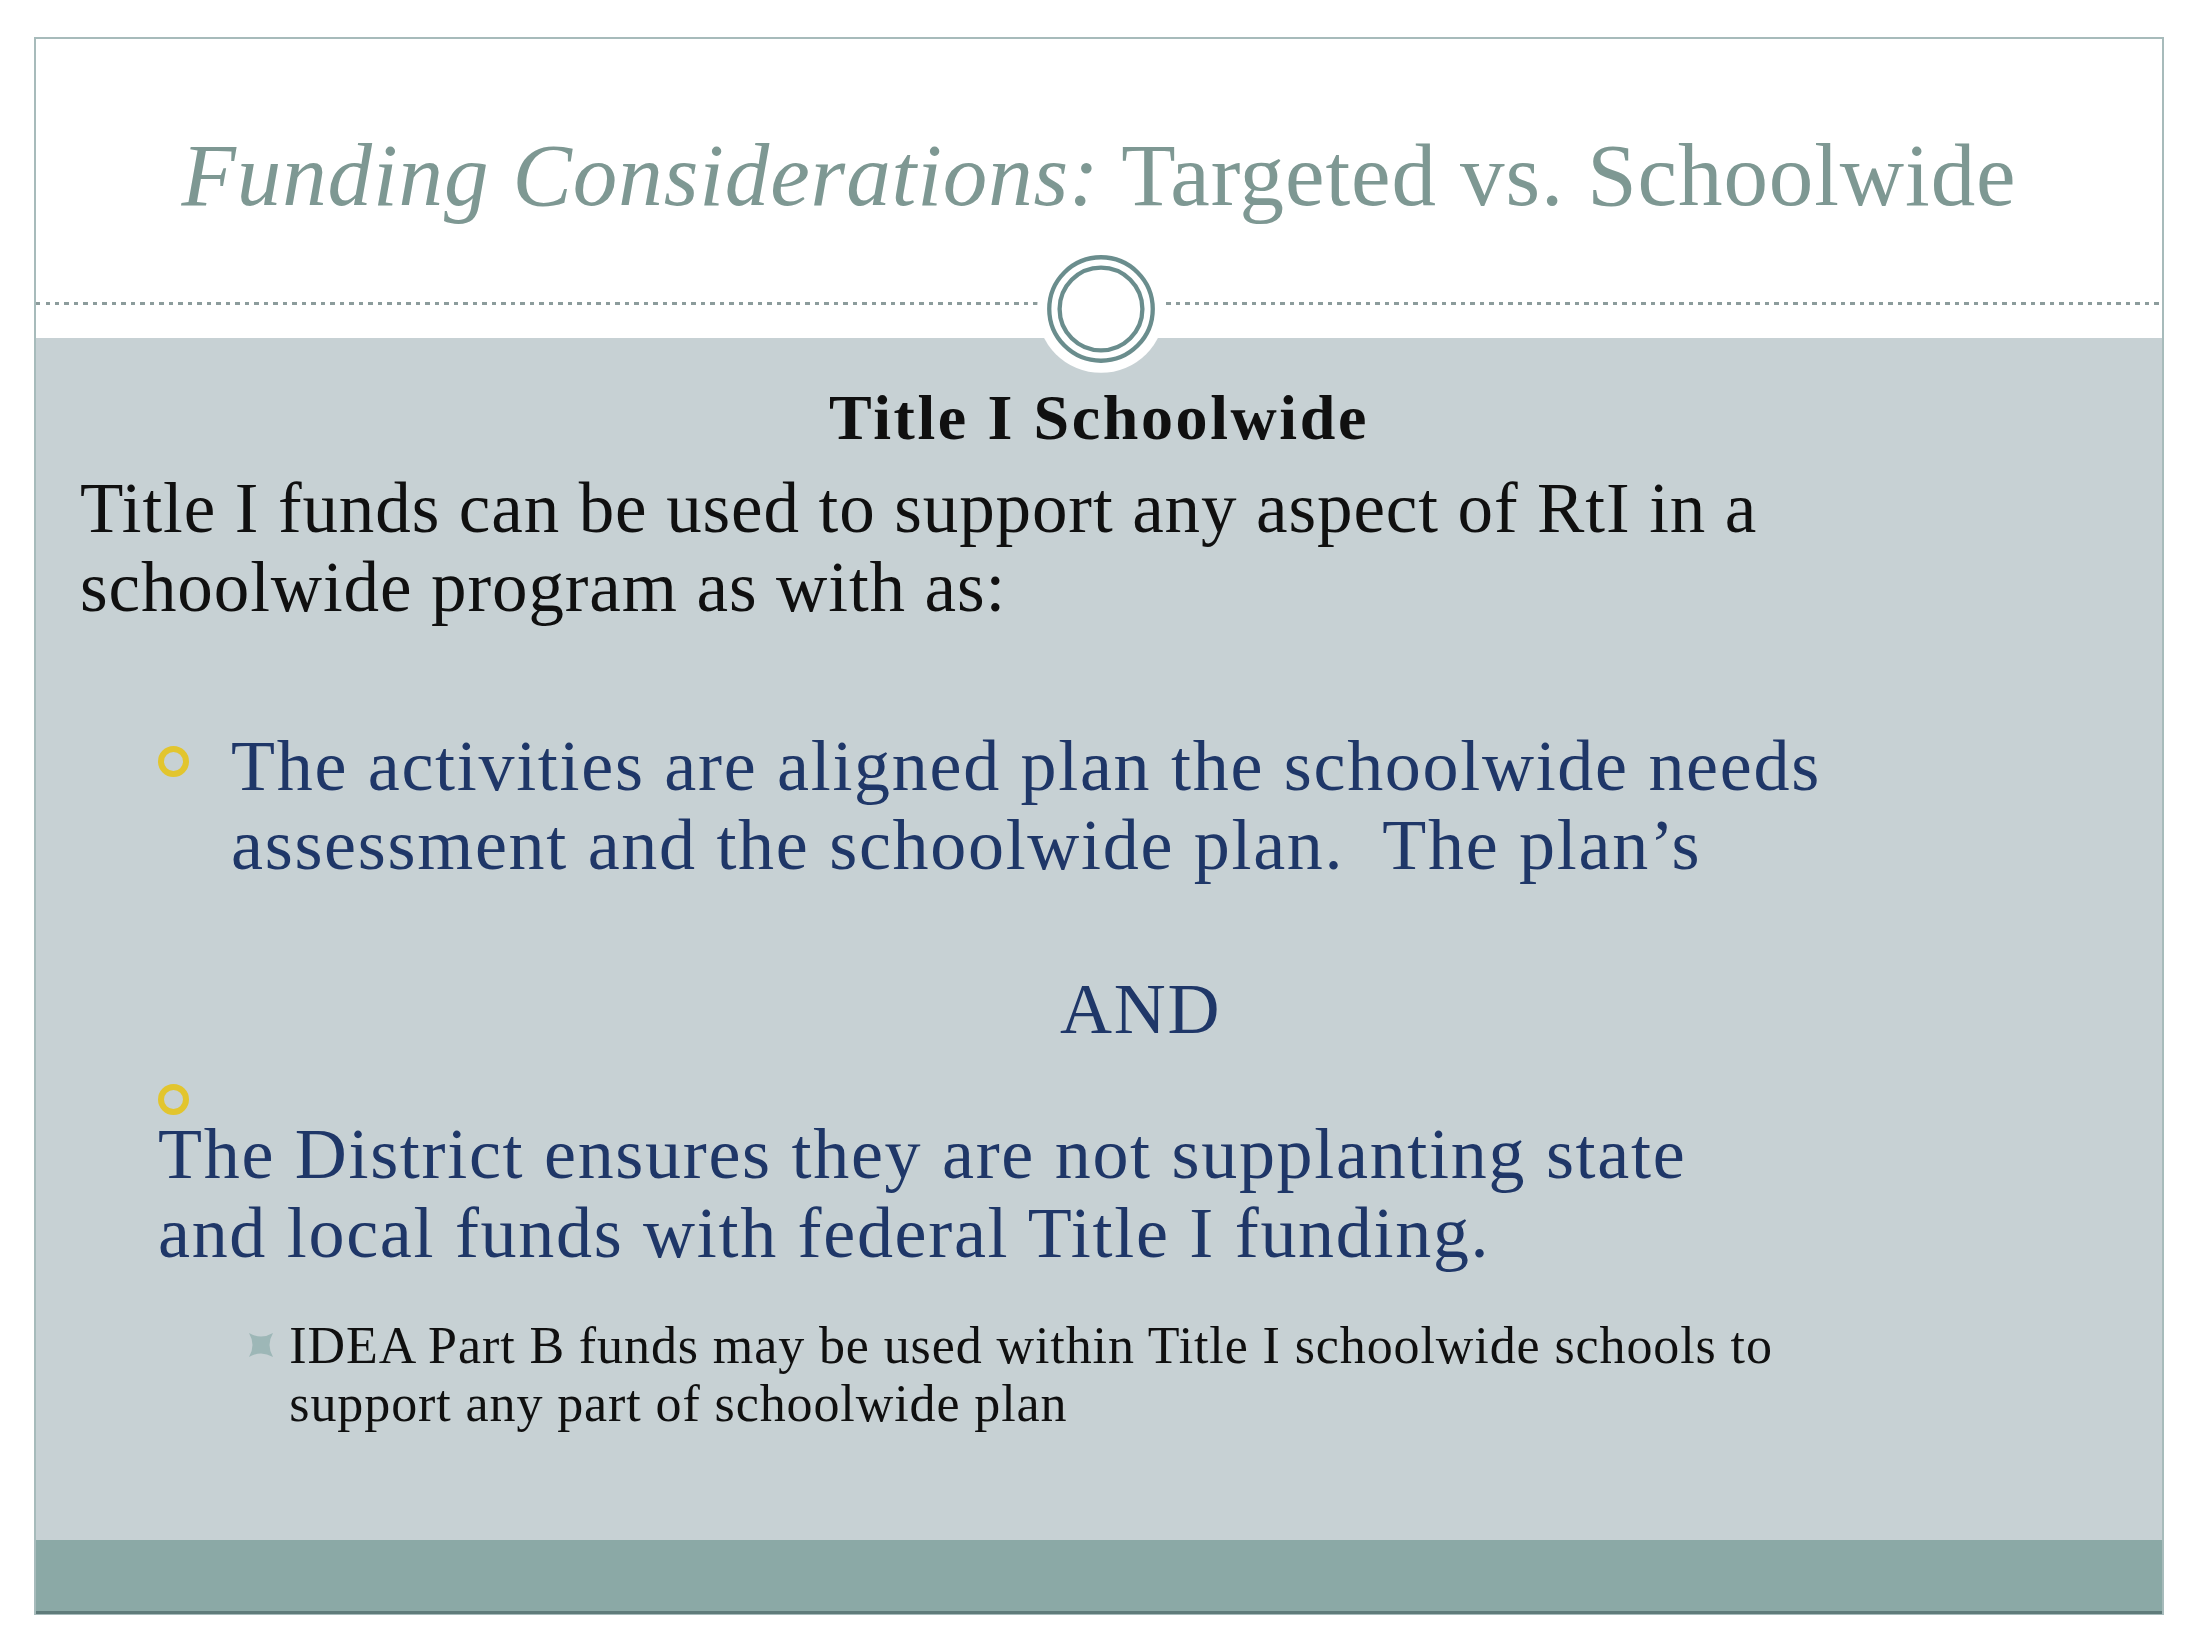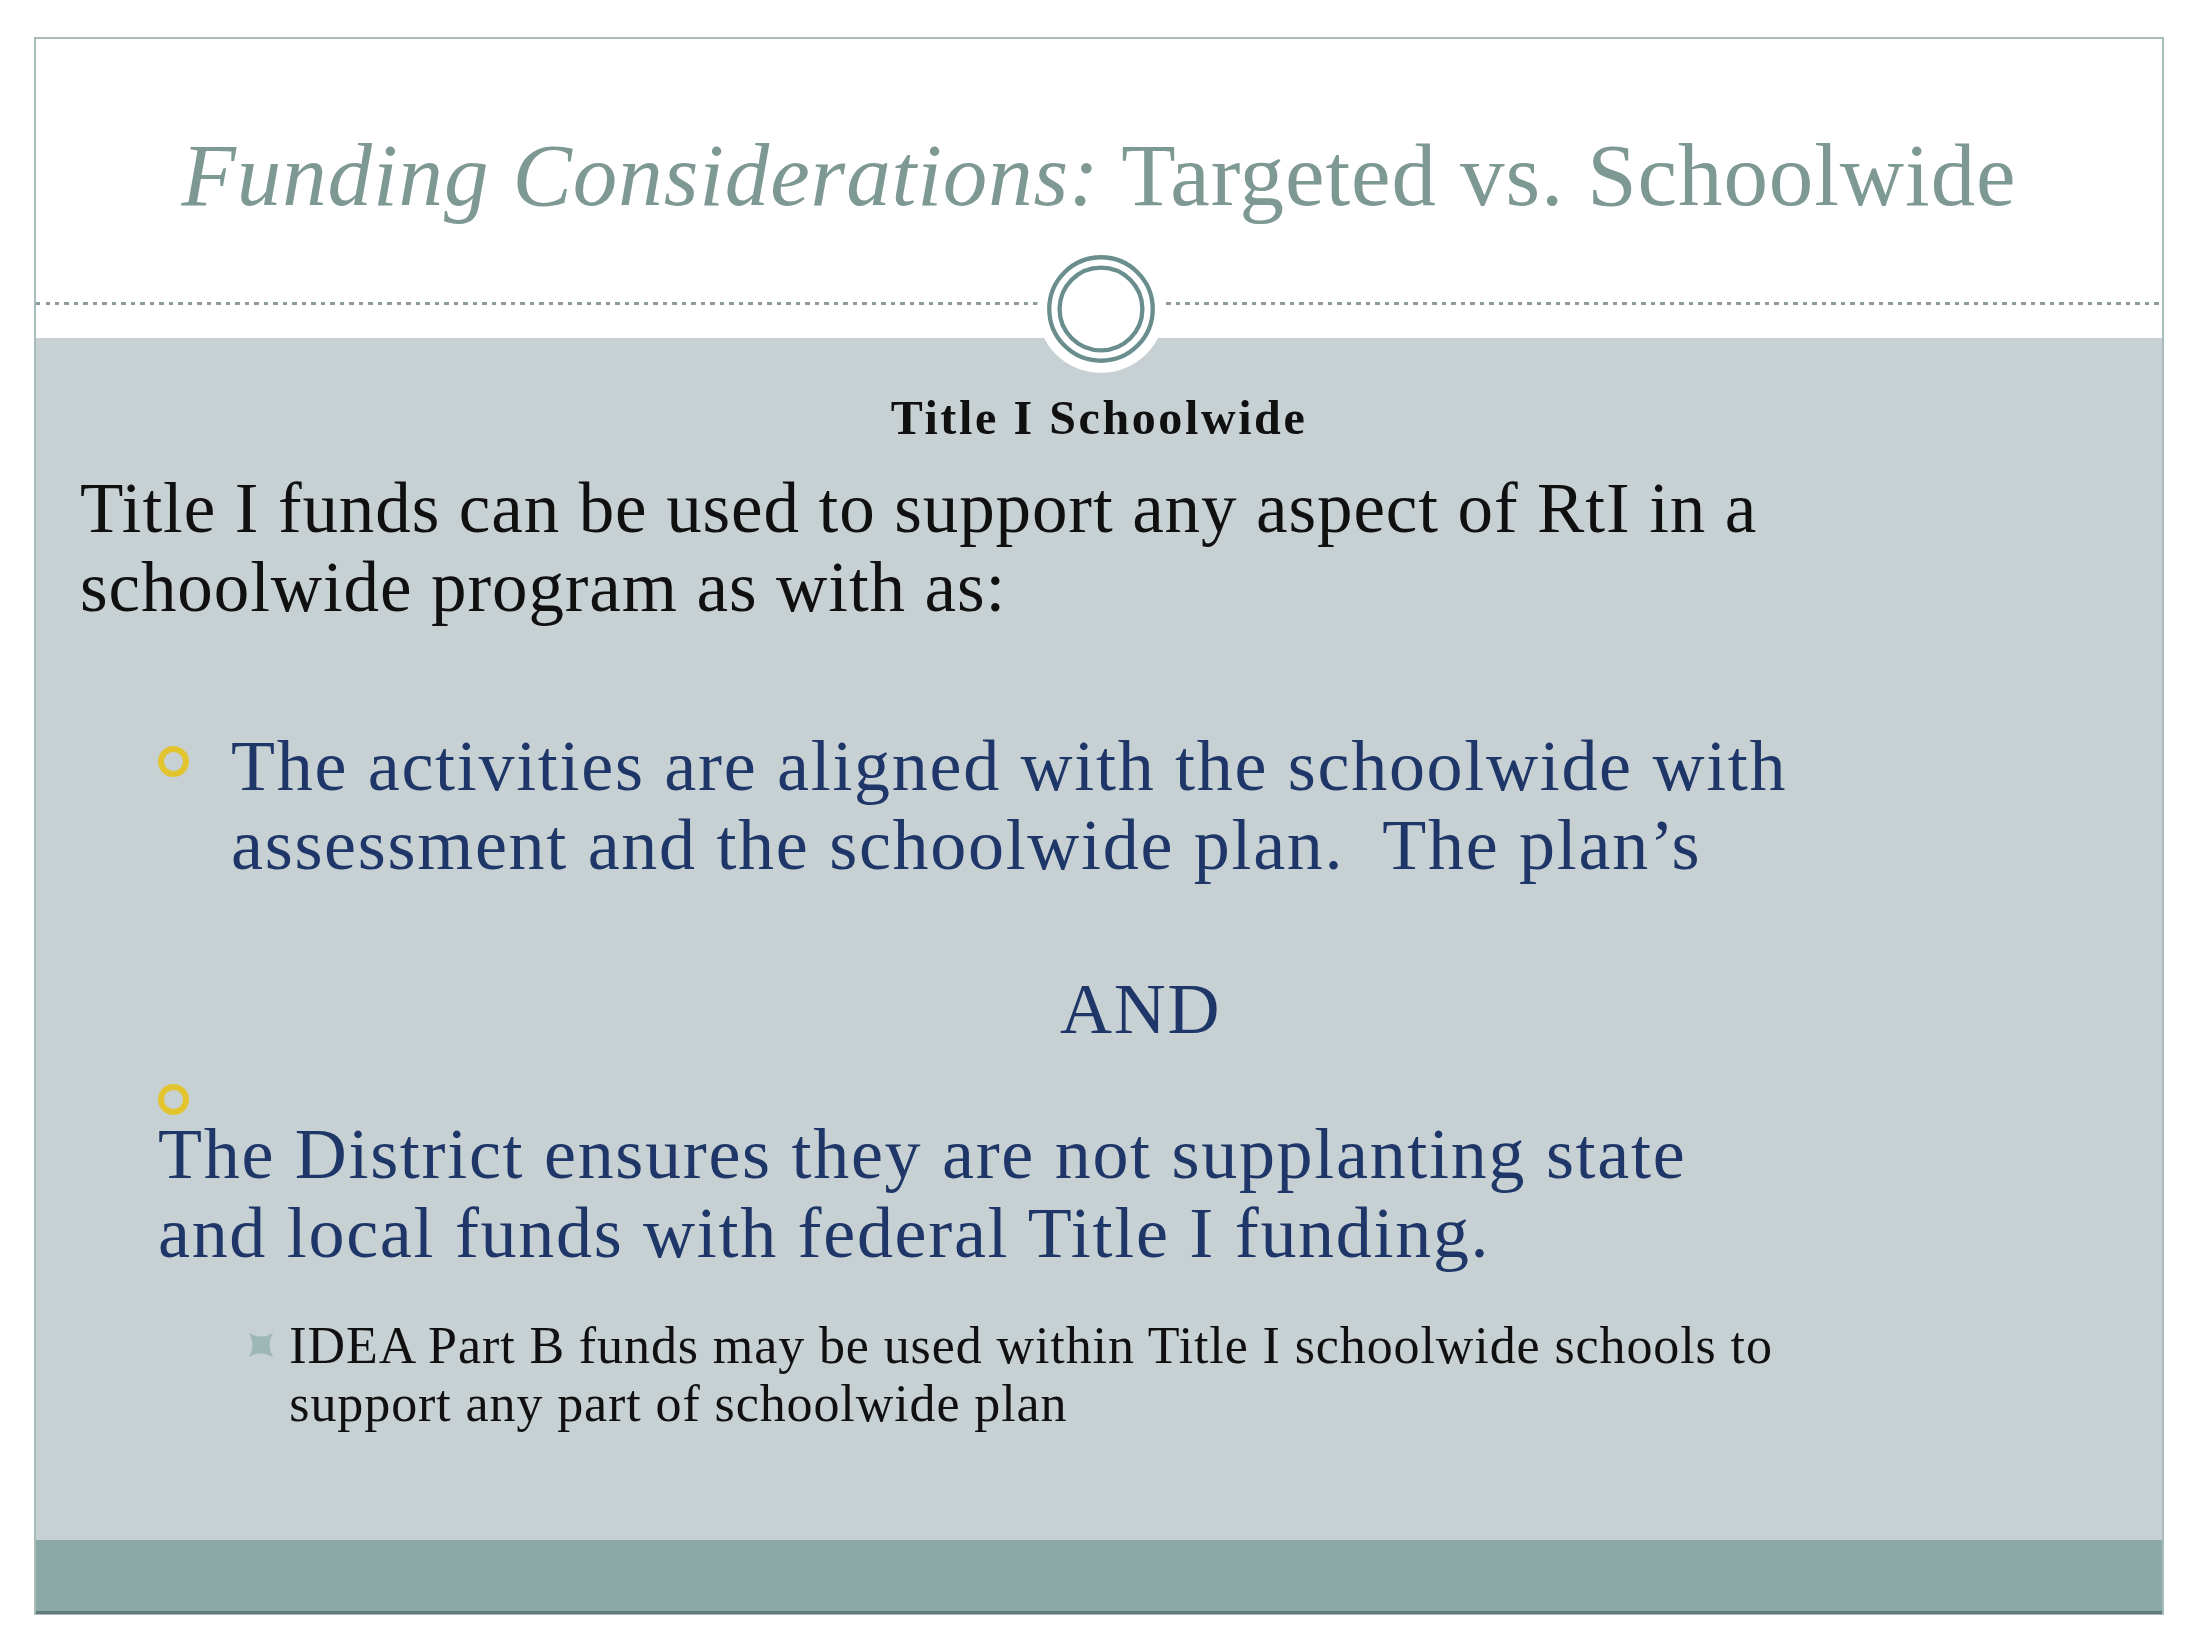--- a/index.html
+++ b/index.html
@@ -64,21 +64,21 @@
     height: 1203px;
     background: #c7d1d4;
   }
   .section-heading {
     position: absolute;
     top: 336px;
     left: 0;
     width: 100%;
     text-align: center;
     font-weight: bold;
-    font-size: 48px;
+    font-size: 64px;
     line-height: 86px;
     letter-spacing: 2.6px;
     color: #101010;
     z-index: 3;
   }
   .intro {
     position: absolute;
     top: 430px;
     left: 44px;
     font-size: 71px;
@@ -176,21 +176,21 @@
   <div class="section-heading">Title I Schoolwide</div>
 
   <div class="intro">
     <div class="line">Title I funds can be used to support any aspect of RtI in a</div>
     <div class="line">schoolwide program as with as:</div>
   </div>
 
   <div class="bullet-item b1">
     <div class="circle-bullet"></div>
     <div class="bullet-text">
-      <div class="line">The activities are aligned with the schoolwide with</div>
+      <div class="line">The activities are aligned plan the schoolwide needs</div>
       <div class="line">assessment and the schoolwide plan.  The plan’s</div>
     </div>
   </div>
 
   <div class="and-connector">AND</div>
 
   <div class="bullet-item b2">
     <div class="circle-bullet"></div>
     <div class="bullet-text">
       <div class="line">The District ensures they are not supplanting state</div>

